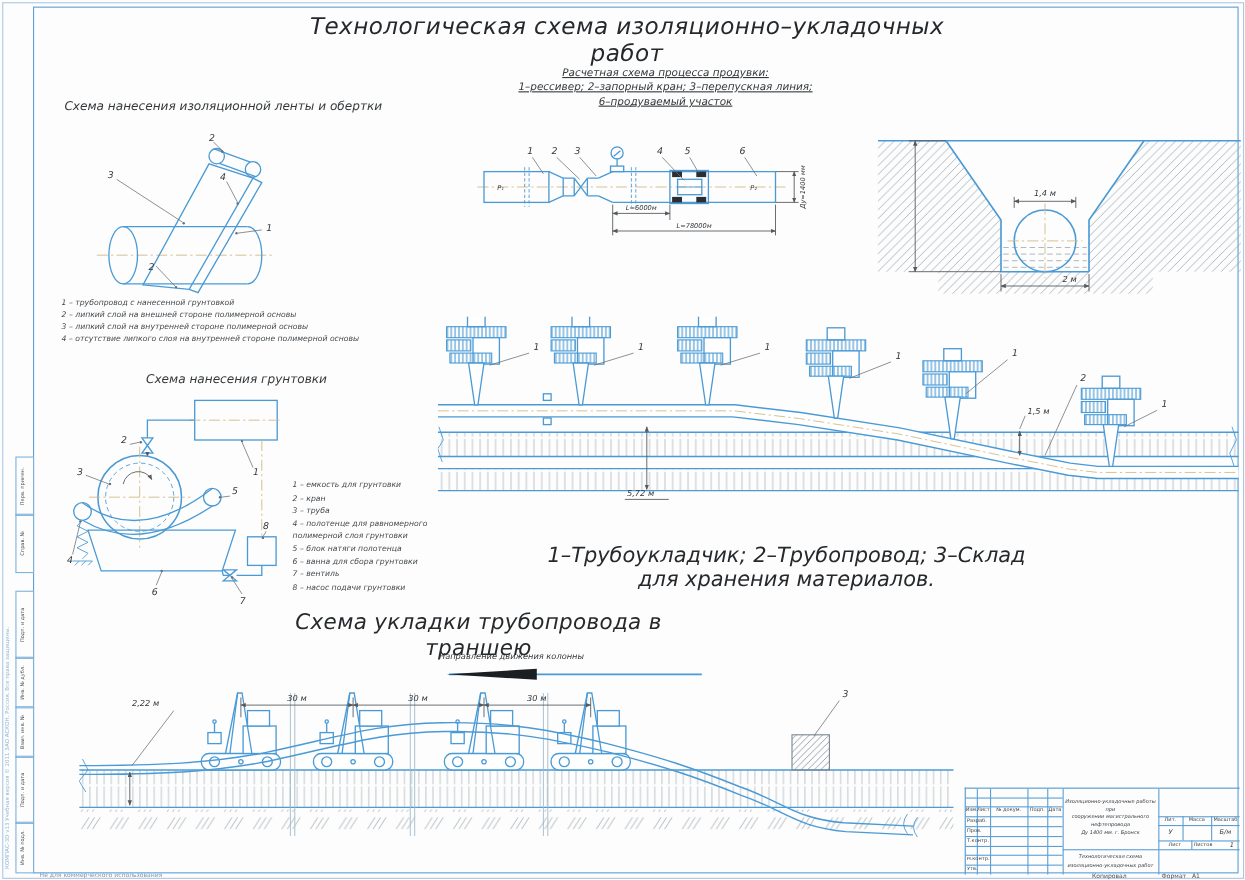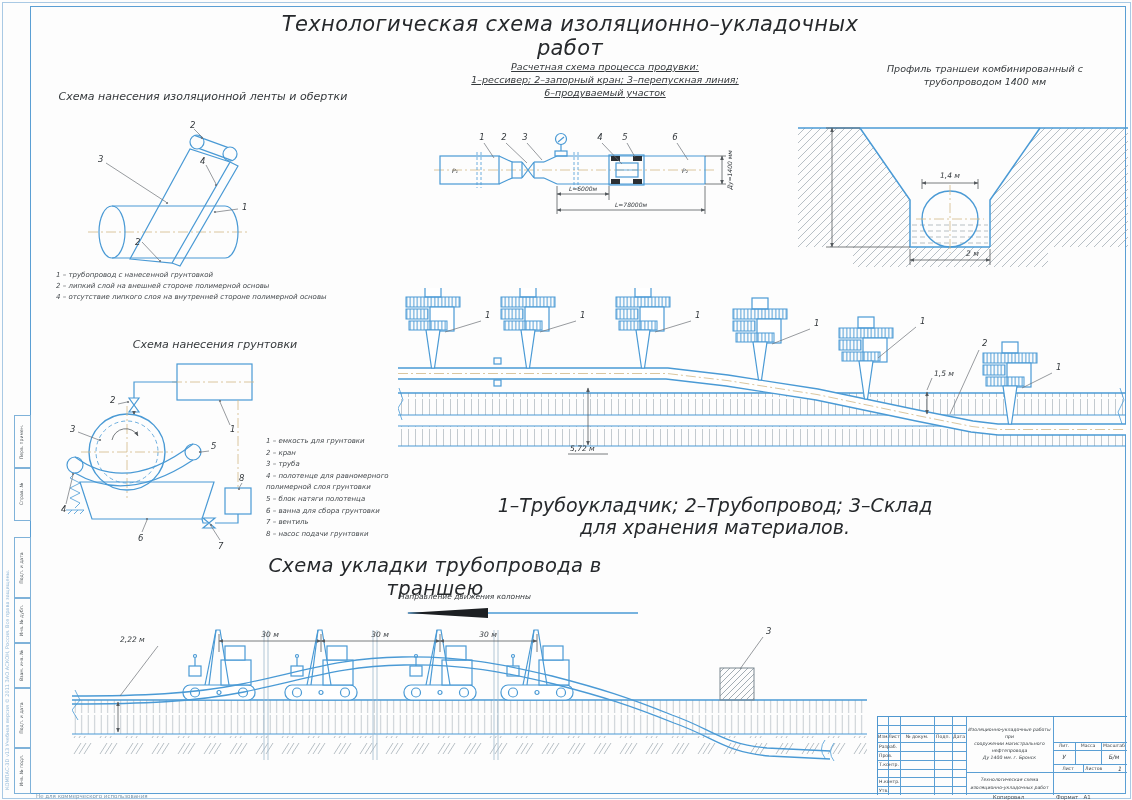--- a/index.html
+++ b/index.html
@@ -114,20 +114,21 @@
     <text class="num" x="110" y="16">2</text>
     <text class="num" x="18" y="50">3</text>
     <text class="num" x="120" y="52">4</text>
     <text class="num" x="162" y="98">1</text>
     <text class="num" x="55" y="133">2</text>
   </svg>
 
   <div class="abs notes it" style="left:56px;top:270px;width:340px;">
     <div>1 – трубопровод с нанесенной грунтовкой</div>
     <div>2 – липкий слой на внешней стороне полимерной основы</div>
+    <div>3 – липкий слой на внутренней стороне полимерной основы</div>
     <div>4 – отсутствие липкого слоя на внутренней стороне полимерной основы</div>
   </div>
 
   <div class="abs sub-head it ctr" style="left:420px;top:60px;width:370px;text-decoration:underline;">
     <div>Расчетная схема процесса продувки:</div>
     <div>1–рессивер; 2–запорный кран; 3–перепускная линия;</div>
     <div>6–продуваемый участок</div>
   </div>
 
   <svg class="abs" style="left:432px;top:130px;" width="325" height="112">
@@ -186,24 +187,20 @@
     <line class="dim" x1="125" y1="70" x2="125" y2="84"></line>
     <line class="dim" x1="273" y1="56" x2="273" y2="84"></line>
     <line class="dim" x1="125" y1="80" x2="273" y2="80" marker-start="url(#arP)" marker-end="url(#arP)"></line>
     <text class="dts" x="199" y="77" text-anchor="middle">L=78000м</text>
     <line class="dim" x1="273" y1="26" x2="294" y2="26"></line>
     <line class="dim" x1="273" y1="54" x2="294" y2="54"></line>
     <line class="dim" x1="290" y1="26" x2="290" y2="54" marker-start="url(#arP)" marker-end="url(#arP)"></line>
     <text class="dts" x="300" y="40" text-anchor="middle" transform="rotate(-90 300 40)">Ду=1400 мм</text>
   </svg>
 
-  <div class="abs sub-head it ctr" style="left:845px;top:62px;width:280px;">
-    <div>Профиль траншеи комбинированный с</div>
-    <div>трубопроводом 1400 мм</div>
-  </div>
 
   <svg class="abs" style="left:798px;top:103px;" width="332" height="172">
     <defs>
       <pattern id="hat1" width="8" height="8" patternUnits="userSpaceOnUse">
         <path d="M0,8 L8,0" stroke="#9aa5ad" stroke-width=".7" fill="none"></path>
       </pattern>
       <marker id="arT" markerWidth="8" markerHeight="8" refX="5.5" refY="2.5" orient="auto-start-reverse">
         <path d="M0,0 L6,2.5 L0,5 Z" fill="#555a5e"></path>
       </marker>
     </defs>

